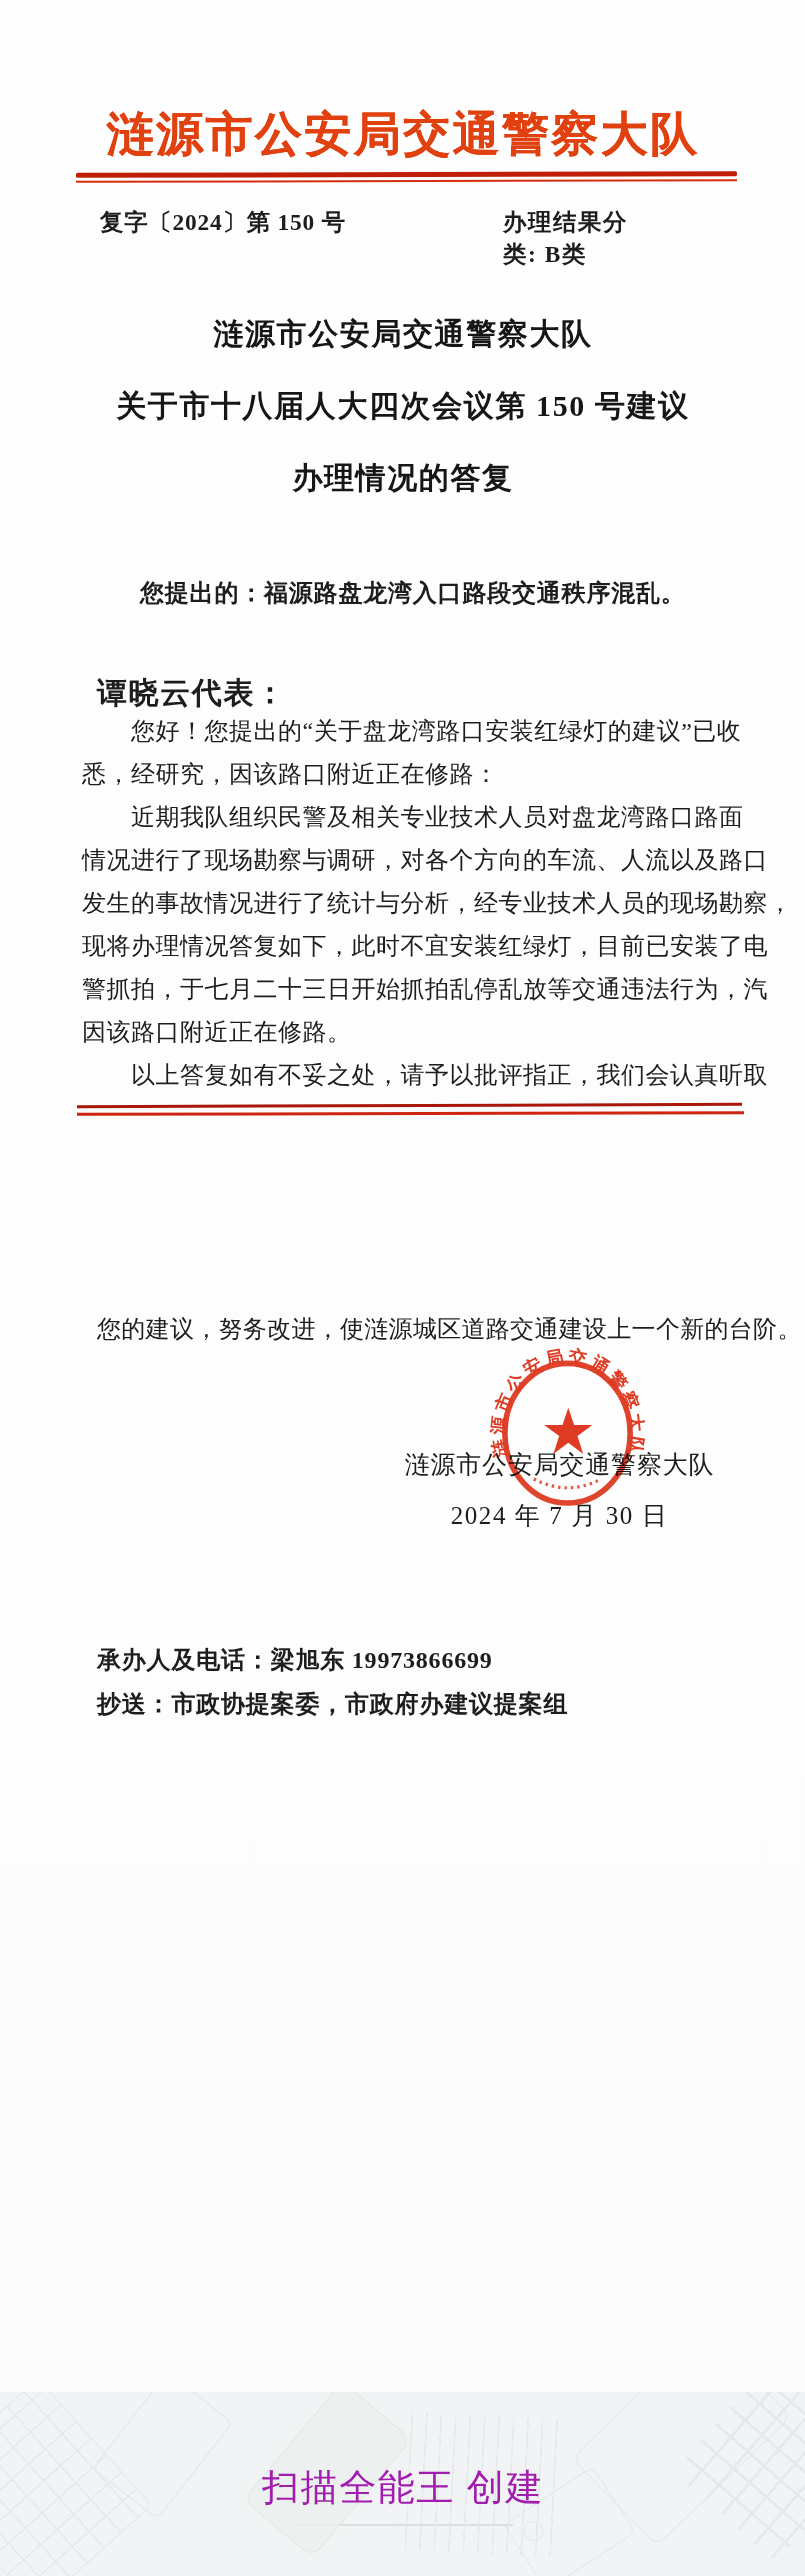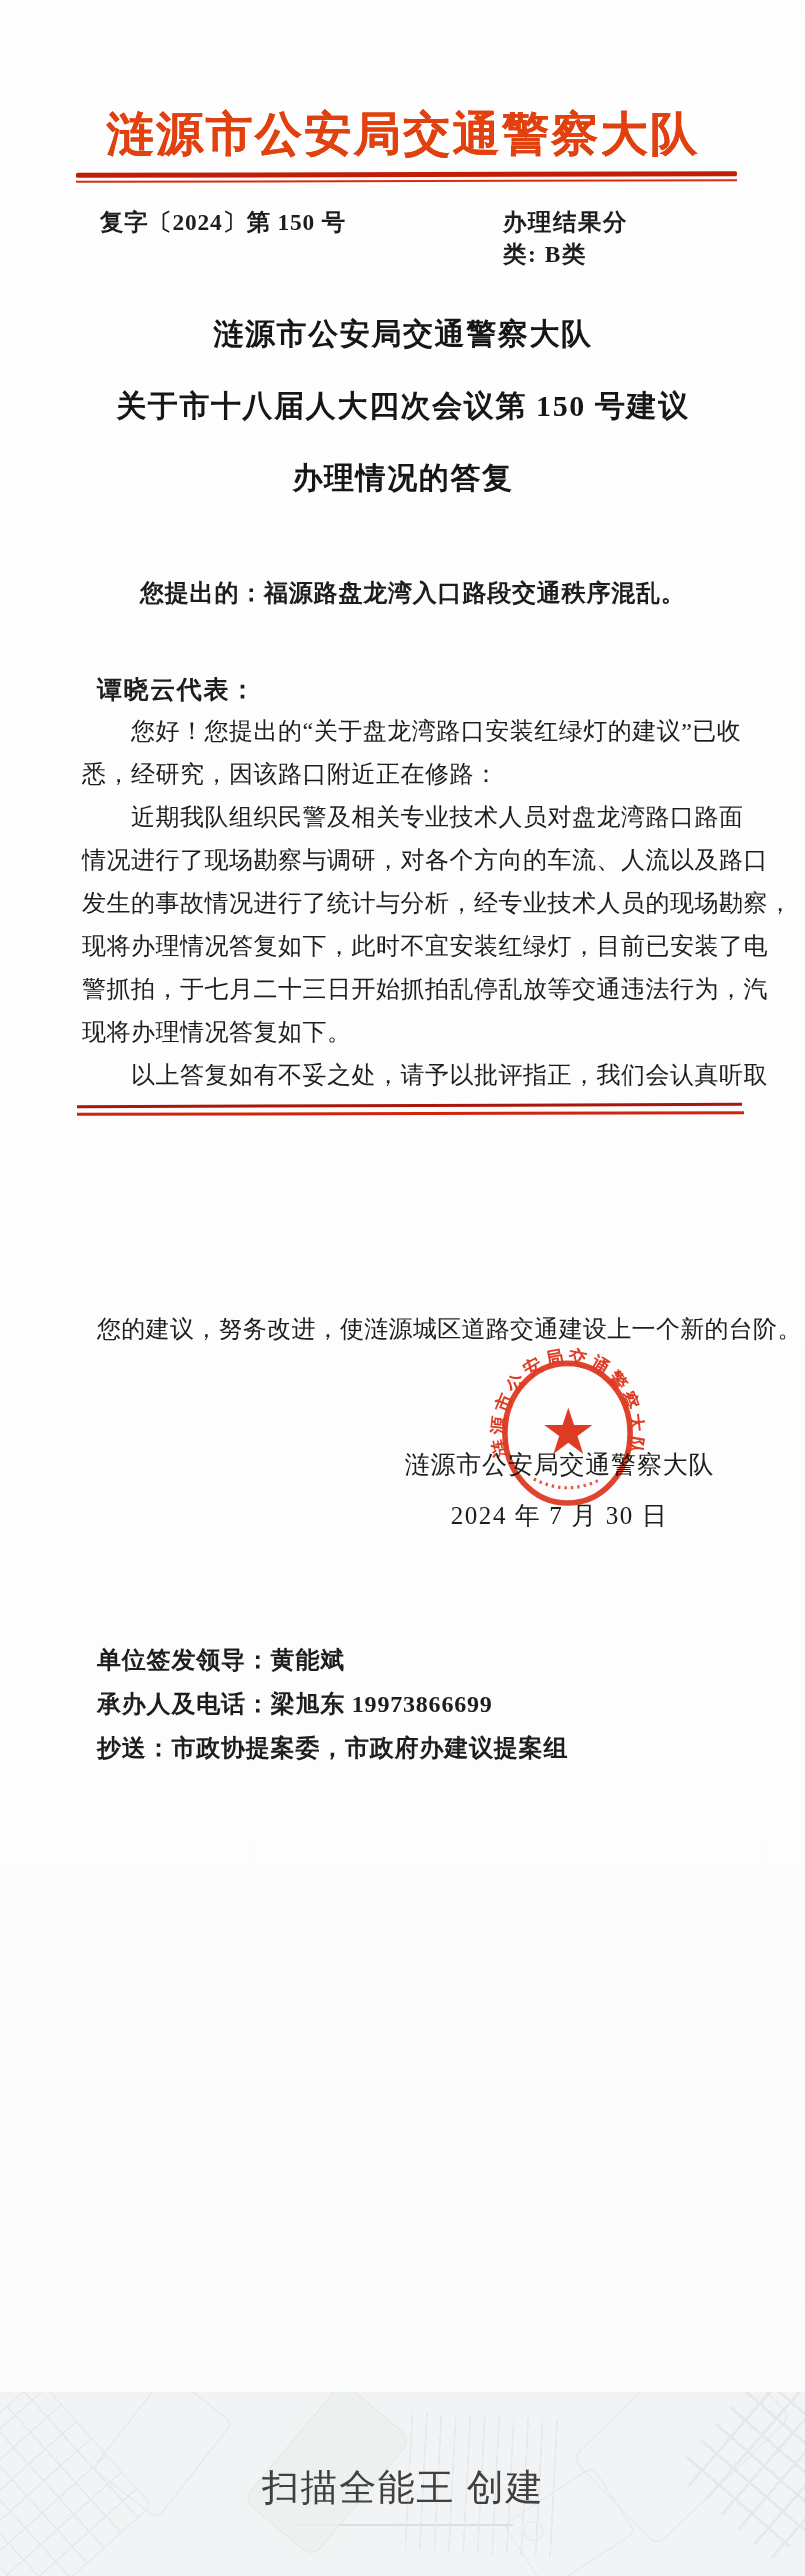--- a/index.html
+++ b/index.html
@@ -23,21 +23,21 @@
   .doc-number{position:absolute;left:100px;top:0;letter-spacing:0.8px;}
   .result-class{position:absolute;left:503px;top:0;letter-spacing:1.6px;}
   
   .doc-title{
     position:absolute;top:298px;left:0;width:806px;text-align:center;
     font-size:30px;font-weight:700;line-height:72px;letter-spacing:1.6px;color:#161616;
     white-space:nowrap;
   }
   
   .summary{position:absolute;top:577px;left:140px;font-size:24px;font-weight:600;letter-spacing:0.8px;white-space:nowrap;}
-  .salutation{position:absolute;top:673px;left:97px;font-size:25px;font-weight:700;letter-spacing:1.6px;}
+  .salutation{position:absolute;top:673px;left:97px;font-size:30px;font-weight:700;letter-spacing:1.6px;}
   .body-block{position:absolute;top:710px;left:82px;width:652px;font-size:24px;line-height:43px;font-weight:500;letter-spacing:0.5px;}
   .body-line{white-space:nowrap;}
   .rule-mid-1{position:absolute;top:1104px;left:77px;width:665px;height:3.2px;background:#a8170a;transform:rotate(-0.2deg);}
   .rule-mid-2{position:absolute;top:1112px;left:77px;width:667px;height:3.2px;background:#cf2510;transform:rotate(-0.15deg);}
   .continuation{position:absolute;top:1313px;left:97px;width:661px;font-size:24px;font-weight:500;letter-spacing:0.3px;white-space:nowrap;}
   
   .sign-block{position:absolute;top:1448px;left:358px;width:403px;text-align:center;font-size:25px;font-weight:500;}
   .sign-agency{letter-spacing:0.8px;white-space:nowrap;}
   .sign-date{margin-top:17.7px;letter-spacing:1.6px;white-space:nowrap;}
   .seal{position:absolute;left:488px;top:1347px;width:159px;height:174px;mix-blend-mode:multiply;opacity:0.92;}
@@ -64,21 +64,21 @@
   .doodle.keys{
     border:none;
     background:
       repeating-linear-gradient(0deg,transparent 0 19.3px,#e1e6e9 19.3px 22px),
       repeating-linear-gradient(90deg,transparent 0 19.3px,#e1e6e9 19.3px 22px);
     opacity:0.7;
   }
   .doodle .hole{position:absolute;left:11.3px;top:11.3px;width:17.7px;height:17.7px;border:1.6px solid #e0e5e8;border-radius:50%;}
   .scan-label{
     position:relative;margin-top:71px;text-align:center;
-    font-size:37px;font-weight:500;color:#404040;letter-spacing:1.6px;white-space:nowrap;
+    font-size:37px;font-weight:500;color:#a21caf;letter-spacing:1.6px;white-space:nowrap;
   }
   .scan-underline{width:219px;height:1.6px;background:#dadfe2;margin:11.3px auto 0 auto;}
 </style>
 </head>
 <body>
 
 <div class="page">
 
   <div class="agency-head">涟源市公安局交通警察大队</div>
   <div class="rule-top-1"></div>
@@ -100,21 +100,21 @@
   <div class="salutation">谭晓云代表：</div>
 
   <div class="body-block">
     <div class="body-line">　　您好！您提出的“关于盘龙湾路口安装红绿灯的建议”已收</div>
     <div class="body-line">悉，经研究，因该路口附近正在修路：</div>
     <div class="body-line">　　近期我队组织民警及相关专业技术人员对盘龙湾路口路面</div>
     <div class="body-line">情况进行了现场勘察与调研，对各个方向的车流、人流以及路口</div>
     <div class="body-line">发生的事故情况进行了统计与分析，经专业技术人员的现场勘察，</div>
     <div class="body-line">现将办理情况答复如下，此时不宜安装红绿灯，目前已安装了电</div>
     <div class="body-line">警抓拍，于七月二十三日开始抓拍乱停乱放等交通违法行为，汽</div>
-    <div class="body-line">现将办理情况答复如下。</div>
+    <div class="body-line">因该路口附近正在修路。</div>
     <div class="body-line">　　以上答复如有不妥之处，请予以批评指正，我们会认真听取</div>
   </div>
 
   <div class="rule-mid-1"></div>
   <div class="rule-mid-2"></div>
 
   <div class="continuation">您的建议，努务改进，使涟源城区道路交通建设上一个新的台阶。</div>
 
   <div class="sign-block">
     <div class="sign-agency">涟源市公安局交通警察大队</div>
@@ -129,21 +129,20 @@
         <textPath href="#sealArc" startOffset="50%" text-anchor="middle">涟源市公安局交通警察大队</textPath>
       </text>
       <g transform="translate(70,74) scale(0.60)">
         <path d="M50 2 L62 38 L100 38 L69 61 L81 98 L50 75 L19 98 L31 61 L0 38 L38 38 Z" fill="#dd2a10"></path>
       </g>
       <path d="M 57 164 Q 99 186 141 164" fill="none" stroke="#dd2a10" stroke-width="4" stroke-dasharray="3 5" opacity="0.85"></path>
     </svg>
   </div>
 
   <div class="info-block">
-    <div class="info-line">单位签发领导：黄能斌</div>
     <div class="info-line">承办人及电话：梁旭东 19973866699</div>
     <div class="info-line">抄送：市政协提案委，市政府办建议提案组</div>
   </div>
 
   <div class="scan-band">
     <div class="doodle grid" style="left:-40px;top:16px;width:153px;height:169px;transform:rotate(-42deg);"></div>
     <div class="doodle" style="left:121px;top:-8px;width:81px;height:121px;transform:rotate(38deg);"></div>
     <div class="doodle phone" style="left:282px;top:0px;width:89px;height:153px;transform:rotate(40deg);"></div>
     <div class="doodle lines" style="left:395px;top:24px;width:169px;height:137px;transform:rotate(3deg);"></div>
     <div class="doodle" style="left:588px;top:-16px;width:185px;height:121px;transform:rotate(-44deg);border-radius:11.3px;"></div>

